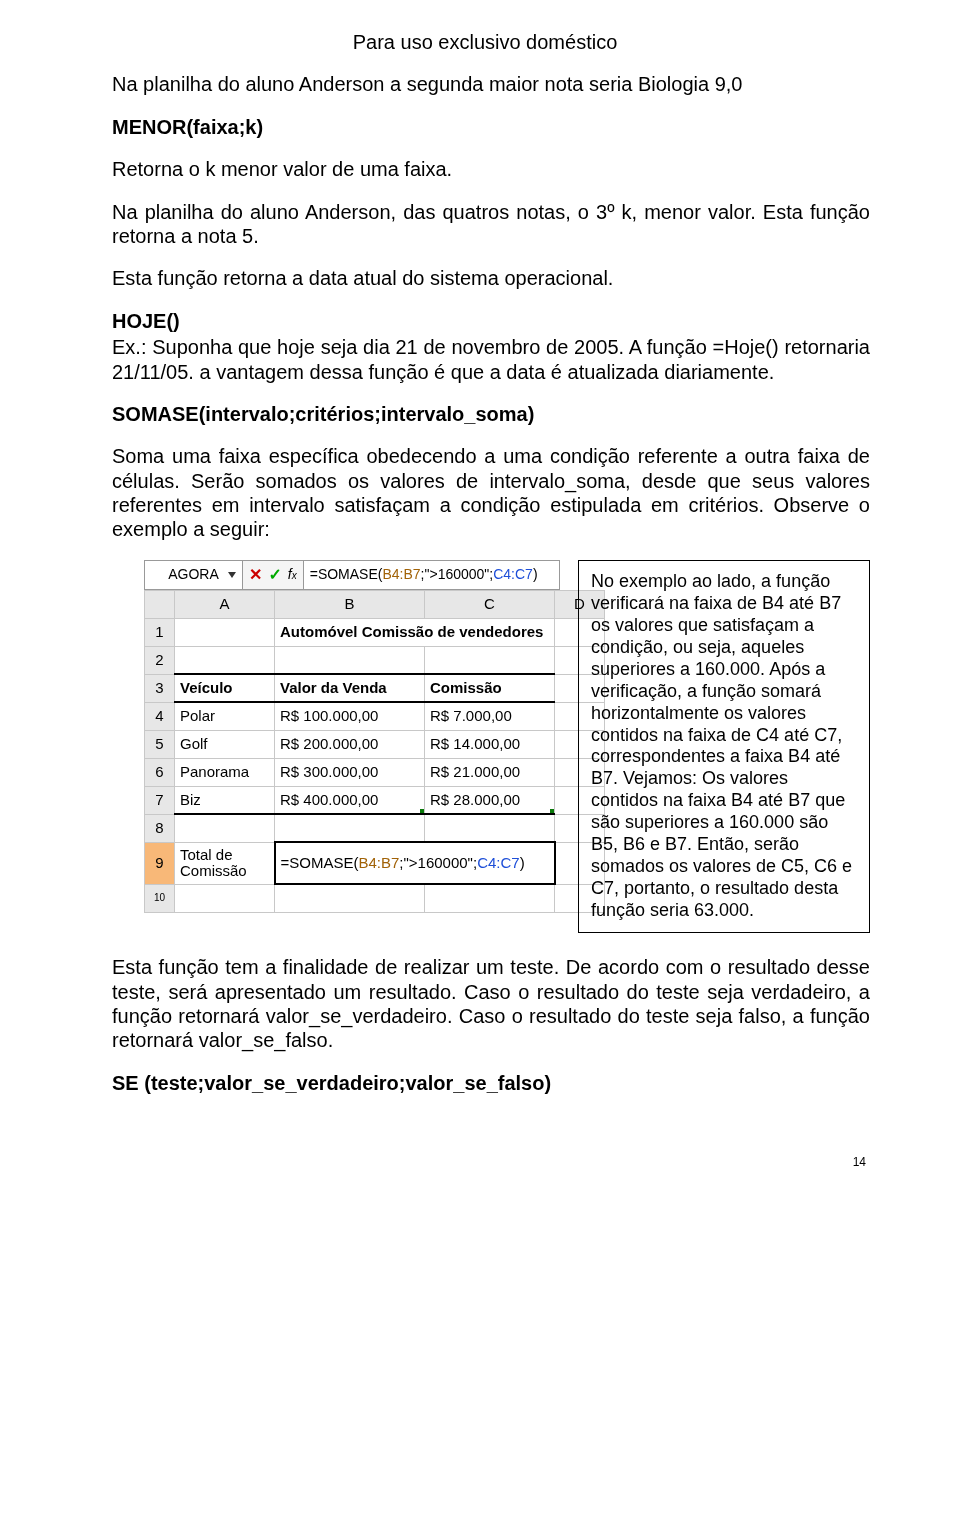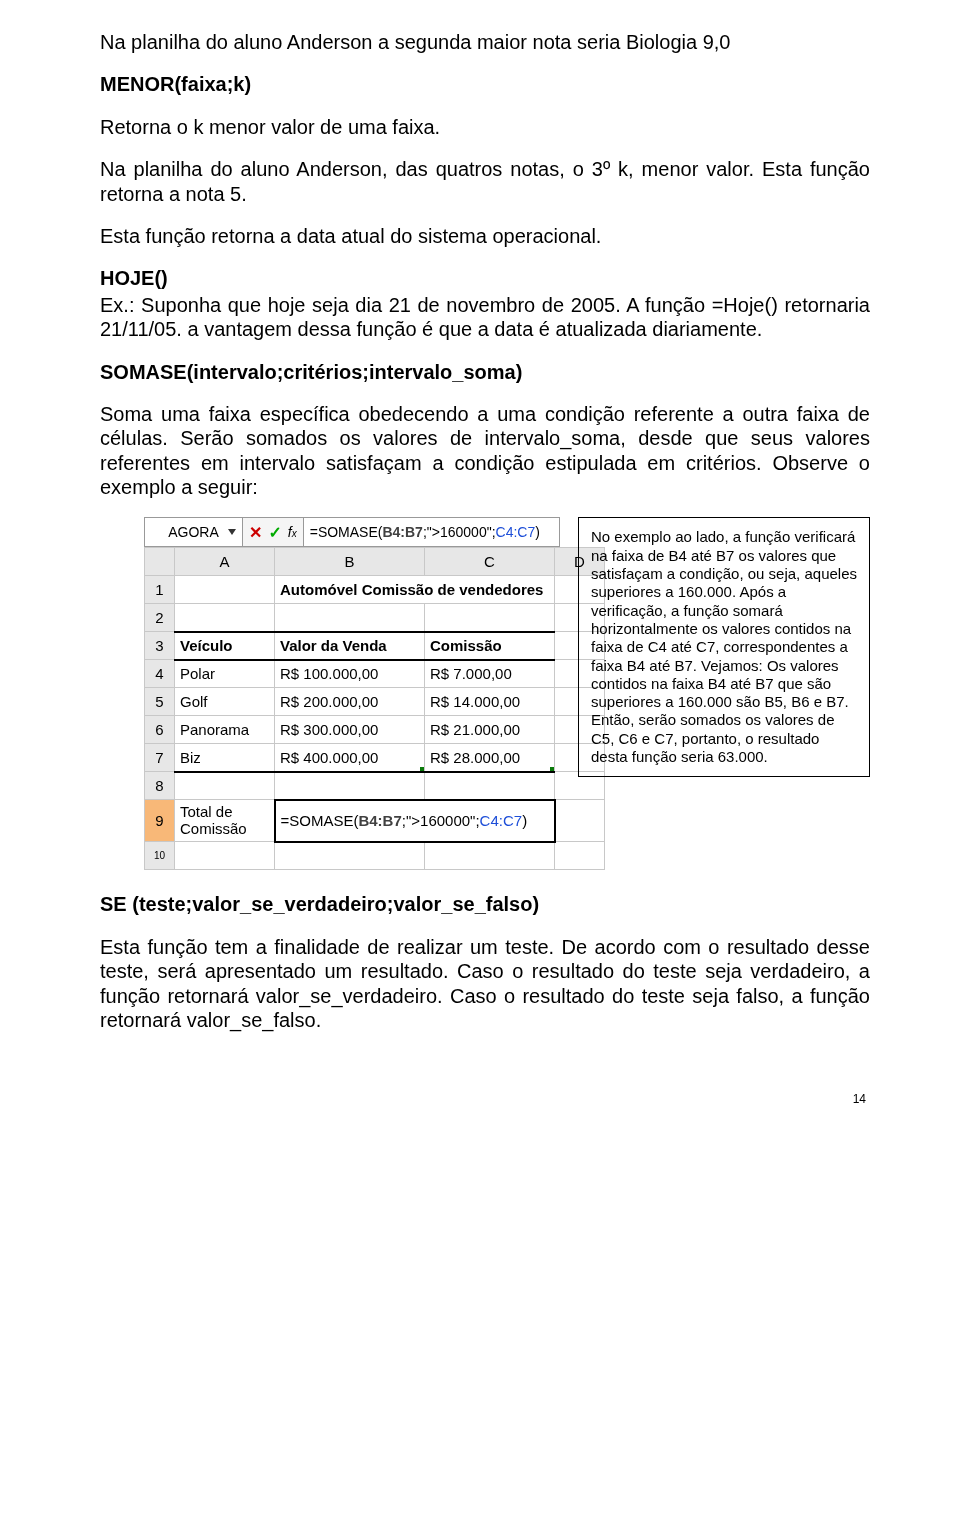--- a/index.html
+++ b/index.html
@@ -15,21 +15,21 @@
     padding: 30px 90px 30px 100px;
     font-size: 20px;
     line-height: 1.22;
   }
   .header-text {
     text-align: center;
     margin-bottom: 18px;
     font-size: 20px;
   }
   .para {
-    margin: 0 0 18px 0;
+    margin: 0 0 18px 12px;
     text-align: justify;
   }
   .bold { font-weight: bold; }
   .example-row {
     display: flex;
     align-items: flex-start;
     gap: 18px;
     margin: 6px 0 22px 0;
   }
   .spreadsheet {
@@ -123,38 +123,39 @@
   .handle::after {
     content: "";
     position: absolute;
     right: -2px; bottom: -2px;
     width: 6px; height: 6px;
     background: #0a7a0a;
   }
   .side-box {
     border: 1.5px solid #000;
     padding: 10px 12px;
-    font-size: 15px;
+    font-size: 18px;
     line-height: 1.22;
     width: 330px;
   }
   .footer-num {
     text-align: right;
     font-size: 12px;
     margin-top: 60px;
     padding-right: 4px;
   }
   .row9 td { height: 42px; }
-  .formula-segment-blue { color: #404040; font-weight: bold; }
+  .formula-segment-blue { color: #a16207; }
   .formula-segment-green { color: #1d4ed8; }
 </style>
 </head>
 <body>
 
 <div class="page">
+  <div class="header-text">Para uso exclusivo doméstico</div>
 
   <p class="para">Na planilha do aluno Anderson a segunda maior nota seria Biologia 9,0</p>
 
   <p class="para bold">MENOR(faixa;k)</p>
 
   <p class="para">Retorna o k menor valor de uma faixa.</p>
 
   <p class="para">Na planilha do aluno Anderson, das quatros notas, o 3º k, menor valor. Esta função retorna a nota 5.</p>
 
   <p class="para">Esta função retorna a data atual do sistema operacional.</p>
@@ -268,17 +269,17 @@
               <td style="height:14px;"></td>
               <td style="height:14px;"></td>
         </tr>
       </tbody>
         </table>
     </div>
 
     <div class="side-box">No exemplo ao lado, a função verificará na faixa de B4 até B7 os valores que satisfaçam a condição, ou seja, aqueles superiores a 160.000. Após a verificação, a função somará horizontalmente os valores contidos na faixa de C4 até C7, correspondentes a faixa B4 até B7. Vejamos: Os valores contidos na faixa B4 até B7 que são superiores a 160.000 são B5, B6 e B7. Então, serão somados os valores de C5, C6 e C7, portanto, o resultado desta função seria 63.000.</div>
   </div>
 
+  <p class="para">Esta função tem a finalidade de realizar um teste. De acordo com o resultado desse teste, será apresentado um resultado. Caso o resultado do teste seja verdadeiro, a função retornará valor_se_verdadeiro. Caso o resultado do teste seja falso, a função retornará valor_se_falso.</p>
   <p class="para bold">SE (teste;valor_se_verdadeiro;valor_se_falso)</p>
-  <p class="para">Esta função tem a finalidade de realizar um teste. De acordo com o resultado desse teste, será apresentado um resultado. Caso o resultado do teste seja verdadeiro, a função retornará valor_se_verdadeiro. Caso o resultado do teste seja falso, a função retornará valor_se_falso.</p>
 
   <div class="footer-num">14</div>
 </div>
 
 </body></html>

